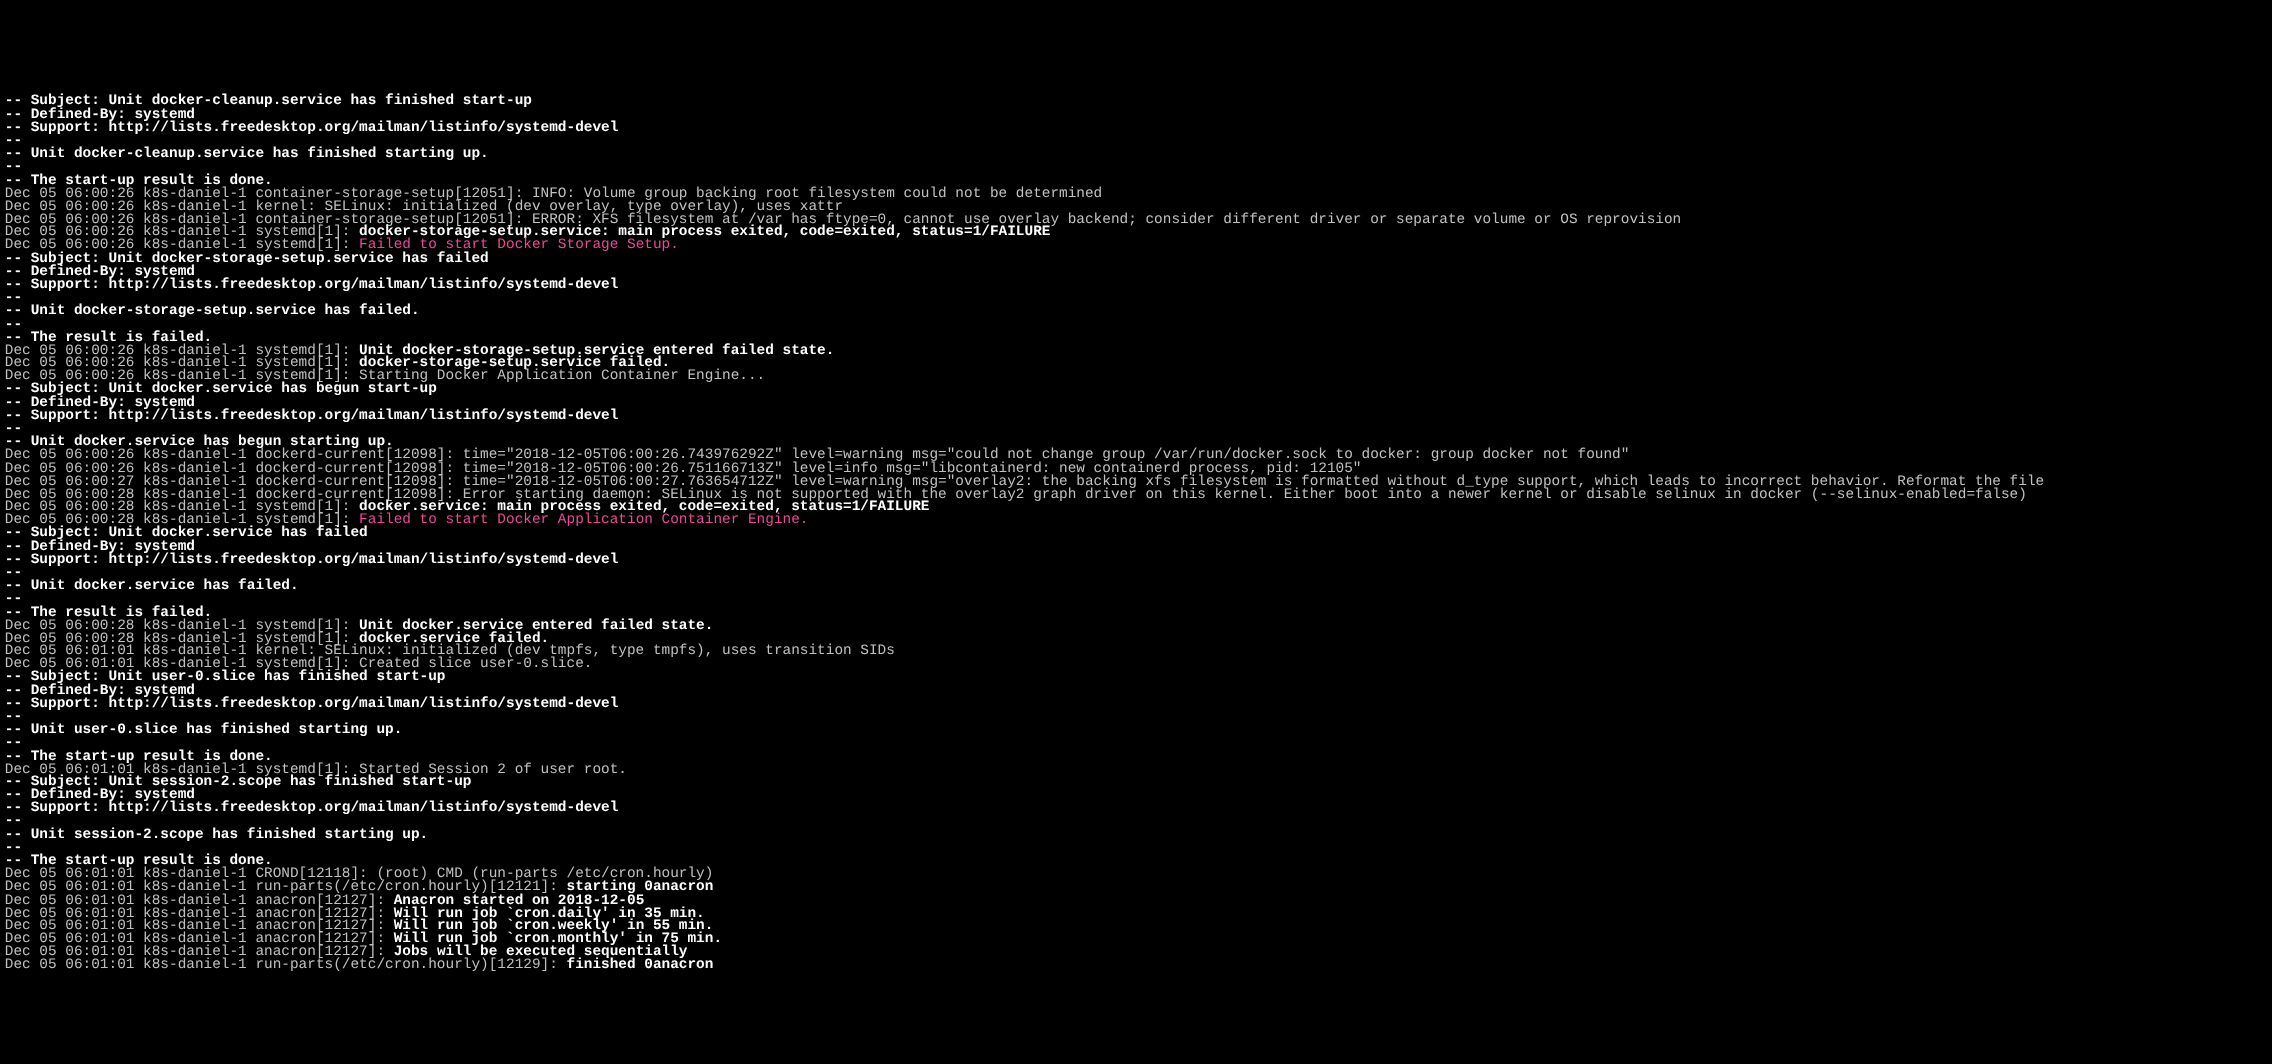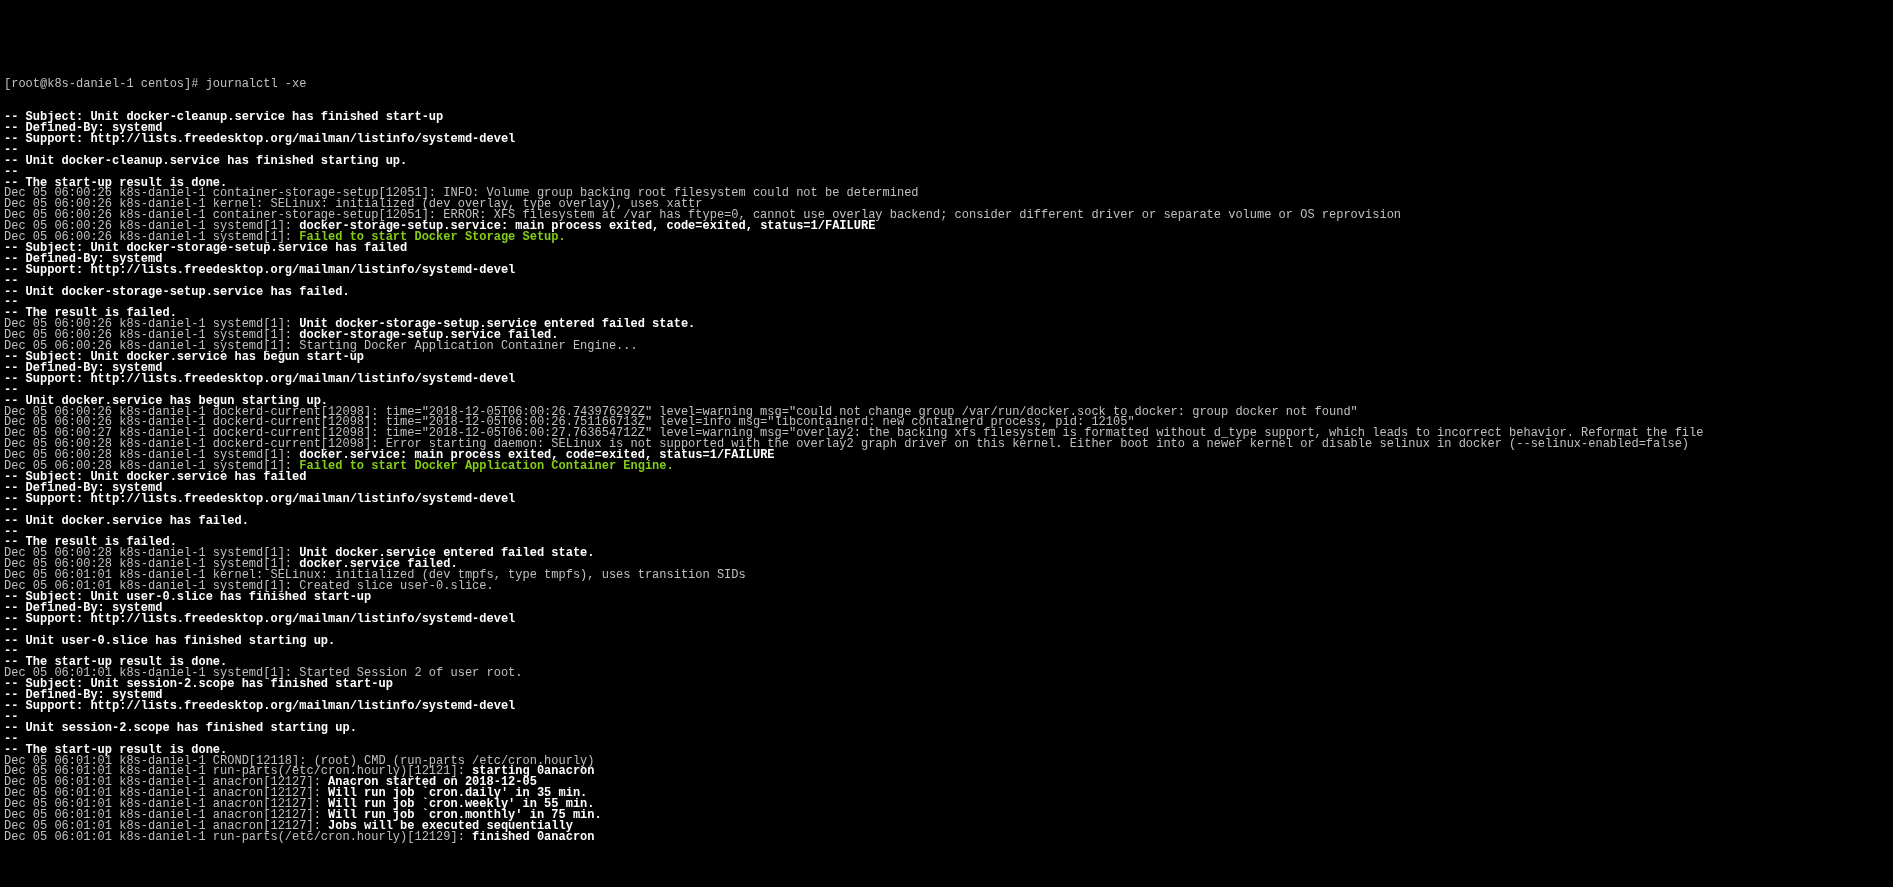--- a/index.html
+++ b/index.html
@@ -12,26 +12,25 @@
     font-size: 12px;
     line-height: 10.9px;
     color: #c0c0c0;
     white-space: pre;
   }
   .terminal {
     padding: 3px 4px;
   }
   .line { display: block; }
   .bold { font-weight: bold; color: #ffffff; }
-  .red  { font-weight: bold; color: #84cc16; }
+  .red  { font-weight: normal; color: #ec4899; }
 </style>
 </head>
 <body>
 
 
 
 <div class="terminal">
-  <span class="line"><span>[root@k8s-daniel-1 centos]# </span><span>journalctl -xe</span></span>
   <div id="log"><span class="line"><span class="bold">-- Subject: Unit docker-cleanup.service has finished start-up</span></span><span class="line"><span class="bold">-- Defined-By: systemd</span></span><span class="line"><span class="bold">-- Support: http://lists.freedesktop.org/mailman/listinfo/systemd-devel</span></span><span class="line"><span class="bold">--</span></span><span class="line"><span class="bold">-- Unit docker-cleanup.service has finished starting up.</span></span><span class="line"><span class="bold">--</span></span><span class="line"><span class="bold">-- The start-up result is done.</span></span><span class="line"><span>Dec 05 06:00:26 k8s-daniel-1 container-storage-setup[12051]: INFO: Volume group backing root filesystem could not be determined</span></span><span class="line"><span>Dec 05 06:00:26 k8s-daniel-1 kernel: SELinux: initialized (dev overlay, type overlay), uses xattr</span></span><span class="line"><span>Dec 05 06:00:26 k8s-daniel-1 container-storage-setup[12051]: ERROR: XFS filesystem at /var has ftype=0, cannot use overlay backend; consider different driver or separate volume or OS reprovision</span></span><span class="line"><span>Dec 05 06:00:26 k8s-daniel-1 systemd[1]: </span><span class="bold">docker-storage-setup.service: main process exited, code=exited, status=1/FAILURE</span></span><span class="line"><span>Dec 05 06:00:26 k8s-daniel-1 systemd[1]: </span><span class="red">Failed to start Docker Storage Setup.</span></span><span class="line"><span class="bold">-- Subject: Unit docker-storage-setup.service has failed</span></span><span class="line"><span class="bold">-- Defined-By: systemd</span></span><span class="line"><span class="bold">-- Support: http://lists.freedesktop.org/mailman/listinfo/systemd-devel</span></span><span class="line"><span class="bold">--</span></span><span class="line"><span class="bold">-- Unit docker-storage-setup.service has failed.</span></span><span class="line"><span class="bold">--</span></span><span class="line"><span class="bold">-- The result is failed.</span></span><span class="line"><span>Dec 05 06:00:26 k8s-daniel-1 systemd[1]: </span><span class="bold">Unit docker-storage-setup.service entered failed state.</span></span><span class="line"><span>Dec 05 06:00:26 k8s-daniel-1 systemd[1]: </span><span class="bold">docker-storage-setup.service failed.</span></span><span class="line"><span>Dec 05 06:00:26 k8s-daniel-1 systemd[1]: Starting Docker Application Container Engine...</span></span><span class="line"><span class="bold">-- Subject: Unit docker.service has begun start-up</span></span><span class="line"><span class="bold">-- Defined-By: systemd</span></span><span class="line"><span class="bold">-- Support: http://lists.freedesktop.org/mailman/listinfo/systemd-devel</span></span><span class="line"><span class="bold">--</span></span><span class="line"><span class="bold">-- Unit docker.service has begun starting up.</span></span><span class="line"><span>Dec 05 06:00:26 k8s-daniel-1 dockerd-current[12098]: time="2018-12-05T06:00:26.743976292Z" level=warning msg="could not change group /var/run/docker.sock to docker: group docker not found"</span></span><span class="line"><span>Dec 05 06:00:26 k8s-daniel-1 dockerd-current[12098]: time="2018-12-05T06:00:26.751166713Z" level=info msg="libcontainerd: new containerd process, pid: 12105"</span></span><span class="line"><span>Dec 05 06:00:27 k8s-daniel-1 dockerd-current[12098]: time="2018-12-05T06:00:27.763654712Z" level=warning msg="overlay2: the backing xfs filesystem is formatted without d_type support, which leads to incorrect behavior. Reformat the file</span></span><span class="line"><span>Dec 05 06:00:28 k8s-daniel-1 dockerd-current[12098]: Error starting daemon: SELinux is not supported with the overlay2 graph driver on this kernel. Either boot into a newer kernel or disable selinux in docker (--selinux-enabled=false)</span></span><span class="line"><span>Dec 05 06:00:28 k8s-daniel-1 systemd[1]: </span><span class="bold">docker.service: main process exited, code=exited, status=1/FAILURE</span></span><span class="line"><span>Dec 05 06:00:28 k8s-daniel-1 systemd[1]: </span><span class="red">Failed to start Docker Application Container Engine.</span></span><span class="line"><span class="bold">-- Subject: Unit docker.service has failed</span></span><span class="line"><span class="bold">-- Defined-By: systemd</span></span><span class="line"><span class="bold">-- Support: http://lists.freedesktop.org/mailman/listinfo/systemd-devel</span></span><span class="line"><span class="bold">--</span></span><span class="line"><span class="bold">-- Unit docker.service has failed.</span></span><span class="line"><span class="bold">--</span></span><span class="line"><span class="bold">-- The result is failed.</span></span><span class="line"><span>Dec 05 06:00:28 k8s-daniel-1 systemd[1]: </span><span class="bold">Unit docker.service entered failed state.</span></span><span class="line"><span>Dec 05 06:00:28 k8s-daniel-1 systemd[1]: </span><span class="bold">docker.service failed.</span></span><span class="line"><span>Dec 05 06:01:01 k8s-daniel-1 kernel: SELinux: initialized (dev tmpfs, type tmpfs), uses transition SIDs</span></span><span class="line"><span>Dec 05 06:01:01 k8s-daniel-1 systemd[1]: Created slice user-0.slice.</span></span><span class="line"><span class="bold">-- Subject: Unit user-0.slice has finished start-up</span></span><span class="line"><span class="bold">-- Defined-By: systemd</span></span><span class="line"><span class="bold">-- Support: http://lists.freedesktop.org/mailman/listinfo/systemd-devel</span></span><span class="line"><span class="bold">--</span></span><span class="line"><span class="bold">-- Unit user-0.slice has finished starting up.</span></span><span class="line"><span class="bold">--</span></span><span class="line"><span class="bold">-- The start-up result is done.</span></span><span class="line"><span>Dec 05 06:01:01 k8s-daniel-1 systemd[1]: Started Session 2 of user root.</span></span><span class="line"><span class="bold">-- Subject: Unit session-2.scope has finished start-up</span></span><span class="line"><span class="bold">-- Defined-By: systemd</span></span><span class="line"><span class="bold">-- Support: http://lists.freedesktop.org/mailman/listinfo/systemd-devel</span></span><span class="line"><span class="bold">--</span></span><span class="line"><span class="bold">-- Unit session-2.scope has finished starting up.</span></span><span class="line"><span class="bold">--</span></span><span class="line"><span class="bold">-- The start-up result is done.</span></span><span class="line"><span>Dec 05 06:01:01 k8s-daniel-1 CROND[12118]: (root) CMD (run-parts /etc/cron.hourly)</span></span><span class="line"><span>Dec 05 06:01:01 k8s-daniel-1 run-parts(/etc/cron.hourly)[12121]: </span><span class="bold">starting 0anacron</span></span><span class="line"><span>Dec 05 06:01:01 k8s-daniel-1 anacron[12127]: </span><span class="bold">Anacron started on 2018-12-05</span></span><span class="line"><span>Dec 05 06:01:01 k8s-daniel-1 anacron[12127]: </span><span class="bold">Will run job `cron.daily' in 35 min.</span></span><span class="line"><span>Dec 05 06:01:01 k8s-daniel-1 anacron[12127]: </span><span class="bold">Will run job `cron.weekly' in 55 min.</span></span><span class="line"><span>Dec 05 06:01:01 k8s-daniel-1 anacron[12127]: </span><span class="bold">Will run job `cron.monthly' in 75 min.</span></span><span class="line"><span>Dec 05 06:01:01 k8s-daniel-1 anacron[12127]: </span><span class="bold">Jobs will be executed sequentially</span></span><span class="line"><span>Dec 05 06:01:01 k8s-daniel-1 run-parts(/etc/cron.hourly)[12129]: </span><span class="bold">finished 0anacron</span></span></div>
 </div>
 
 
 
 
 </body></html>

